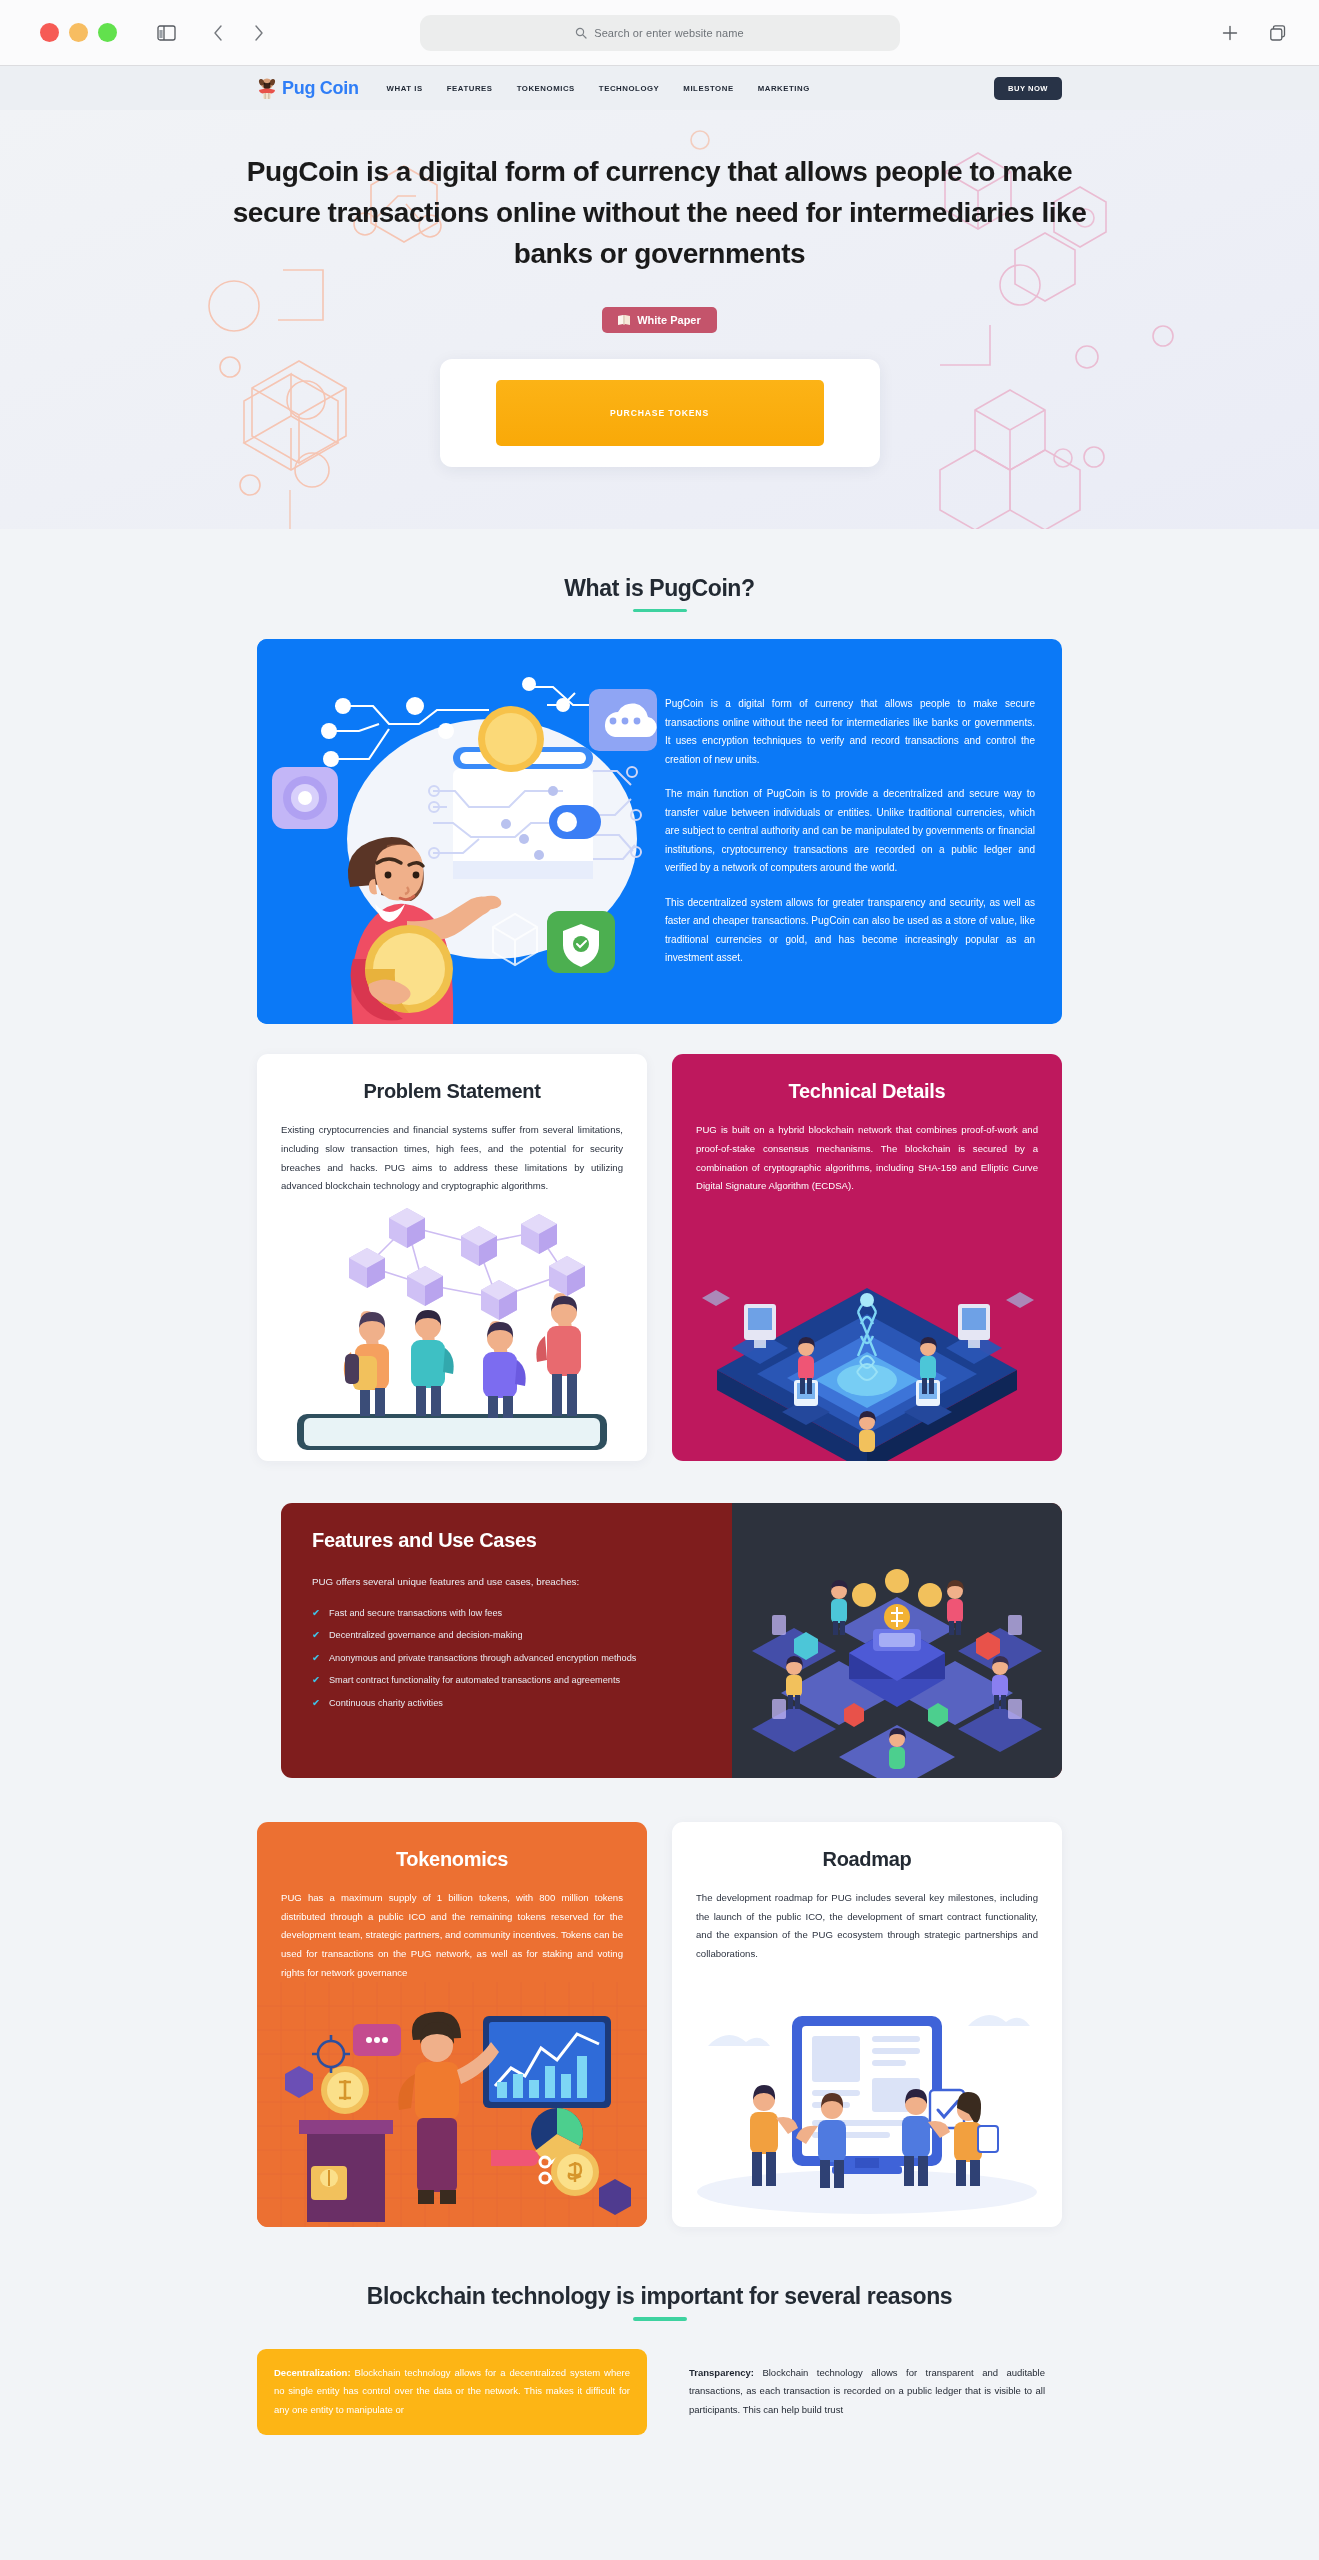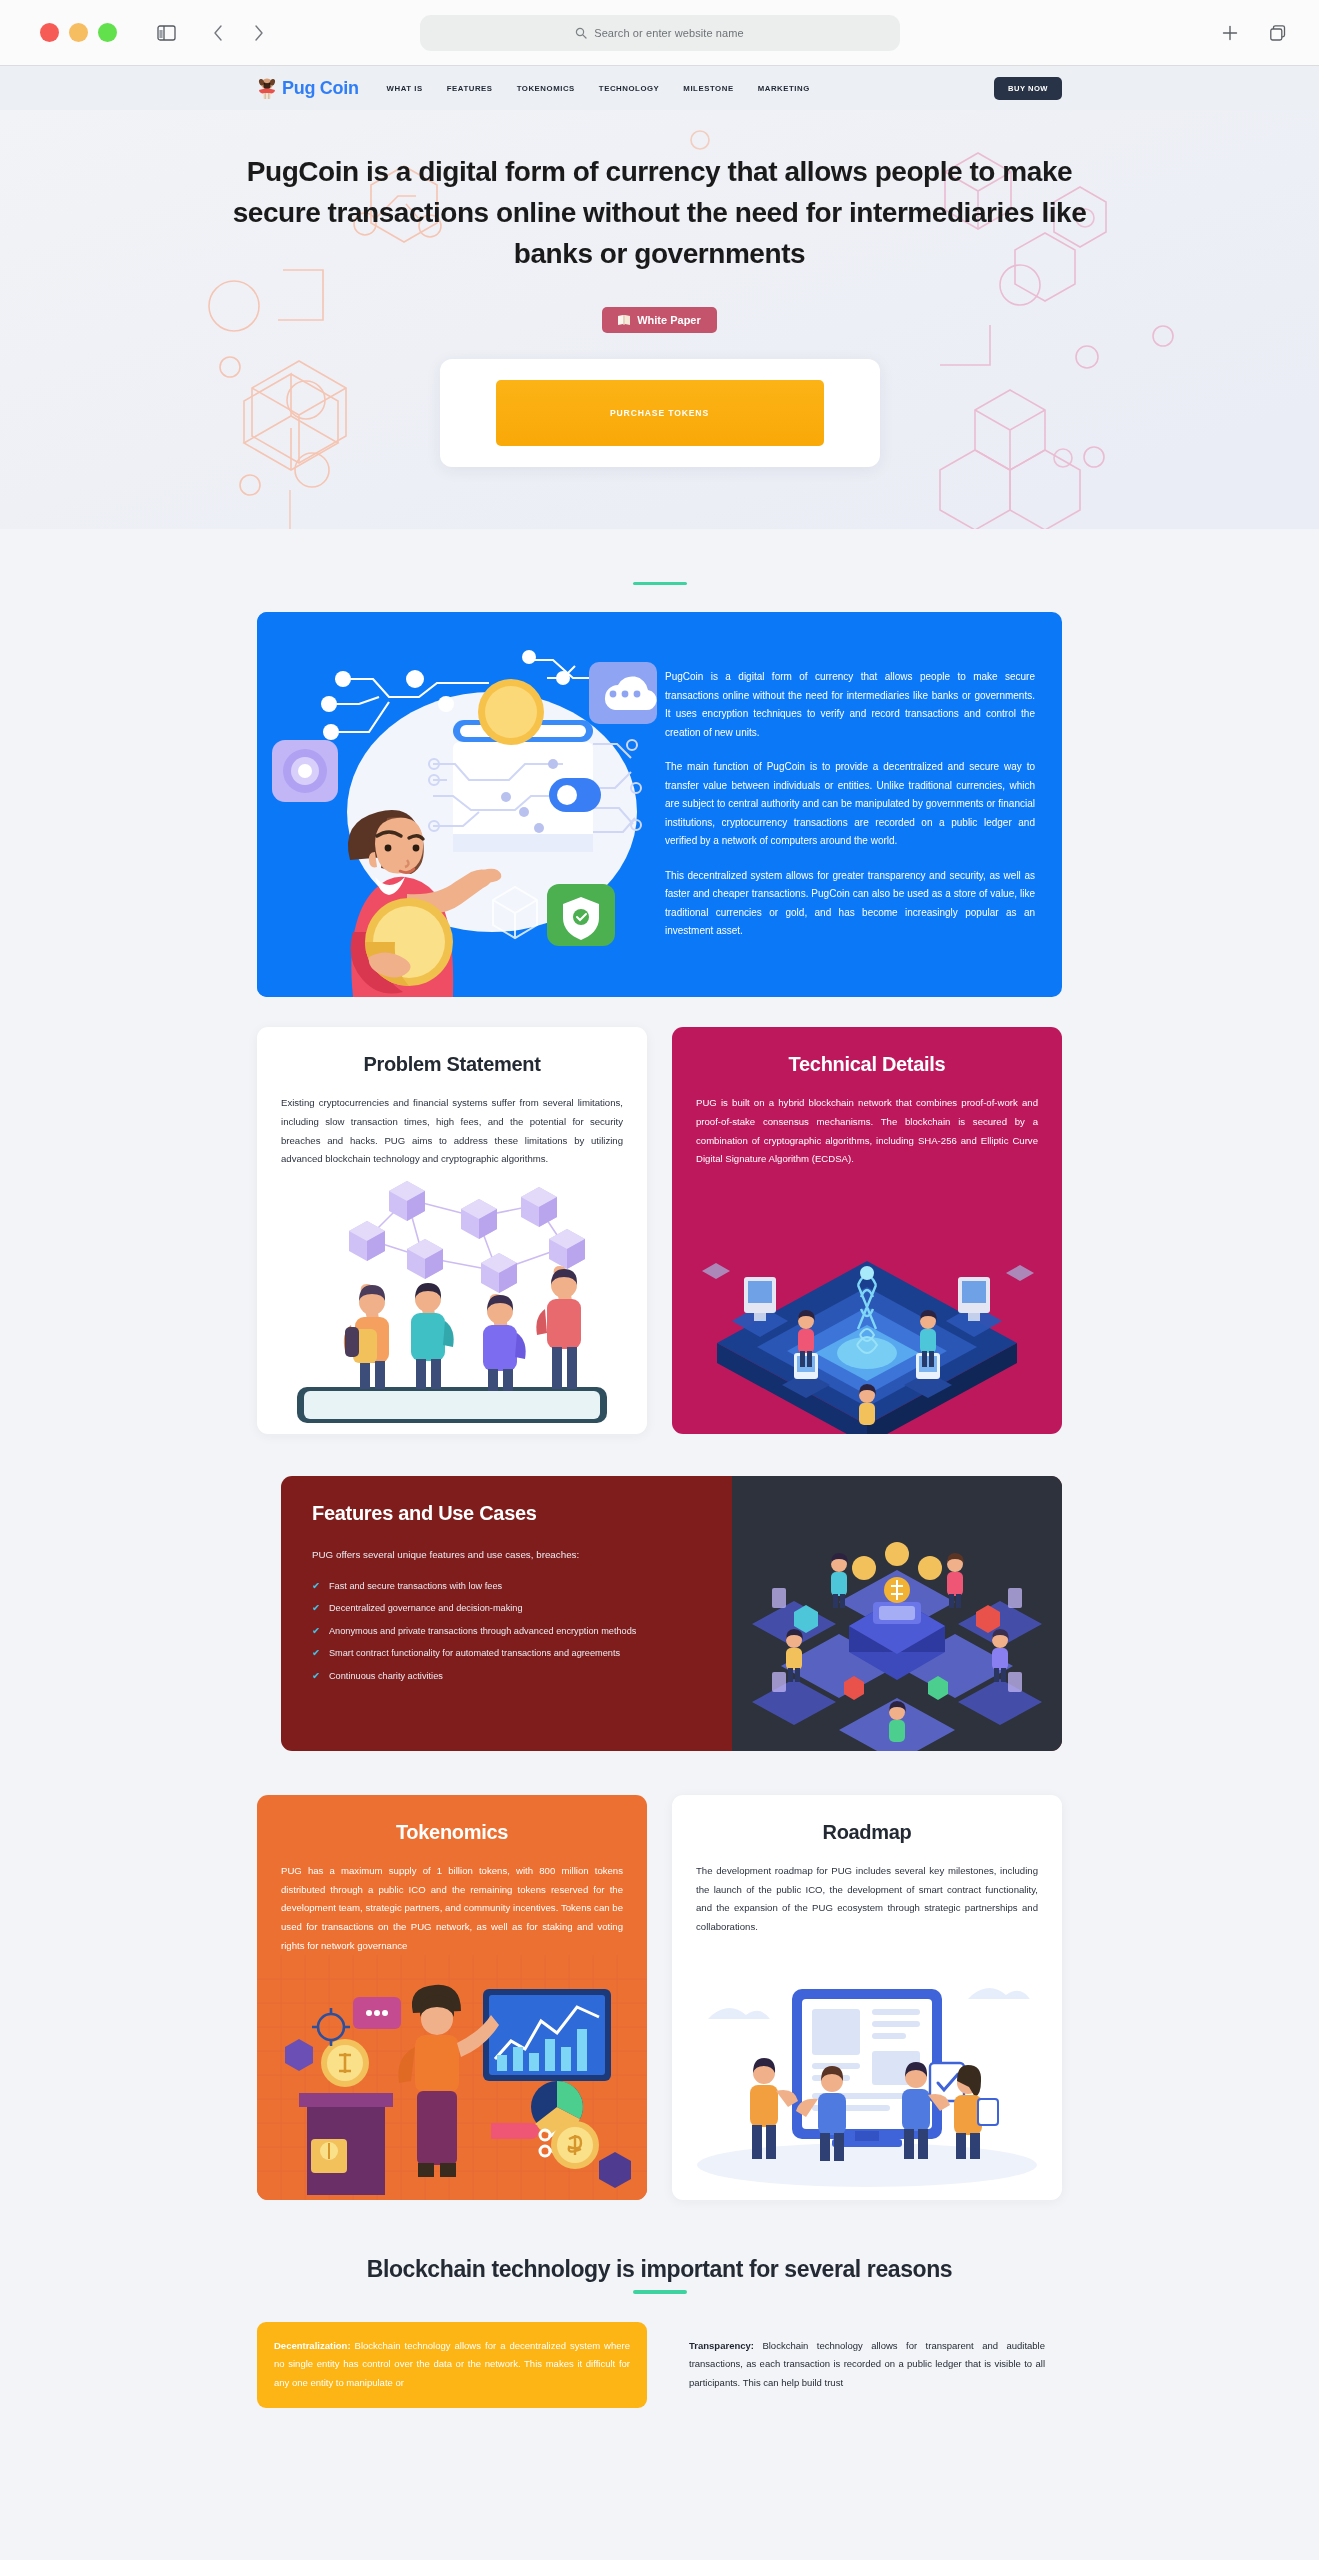--- a/index.html
+++ b/index.html
@@ -364,20 +364,21 @@
       <span>White Paper</span>
     </button>
   </div>
 
   <div class="purchase-card">
     <button class="purchase-btn">PURCHASE TOKENS</button>
   </div>
 </section>
 
 <section class="what-is container">
+  <h2 class="section-title">What is PugCoin?</h2>
   <div class="title-underline"></div>
 
   <div class="blue-card">
     <div class="blue-illus">
       <svg width="400" height="385" viewBox="0 0 400 385">
         <rect width="400" height="385" fill="#0b79f7"></rect>
         <ellipse cx="235" cy="200" rx="145" ry="120" fill="#f2f5fb"></ellipse>
         <g stroke="#ffffff" stroke-width="2.2" fill="none">
           <path d="M78 67 h38 l16 18 h30 l18 -14 h52"></path>
           <path d="M72 92 h30 l20 -7"></path>
@@ -552,21 +553,21 @@
           </g>
           <rect x="96" y="160" width="24" height="34" rx="6" fill="#f2c15c"></rect>
           <rect x="88" y="158" width="14" height="30" rx="5" fill="#4a3c5a"></rect>
         </svg>
       </div>
     </div>
 
     <div class="card pink">
       <h3 class="card-title">Technical Details</h3>
       <div class="card-body">
-          <p>PUG is built on a hybrid blockchain network that combines proof-of-work and proof-of-stake consensus mechanisms. The blockchain is secured by a combination of cryptographic algorithms, including SHA-256 and Elliptic Curve Digital Signature Algorithm (ECDSA).</p>
+          <p>PUG is built on a hybrid blockchain network that combines proof-of-work and proof-of-stake consensus mechanisms. The blockchain is secured by a combination of cryptographic algorithms, including SHA-159 and Elliptic Curve Digital Signature Algorithm (ECDSA).</p>
         </div>
       <div class="card-illus">
         <svg width="100%" height="265" viewBox="0 0 390 265" preserveAspectRatio="xMidYMax meet">
           <path d="M195 92 l150 82 l-150 82 l-150 -82Z" fill="#1b3f8f"></path>
           <path d="M45 174 v20 l150 82 v-20Z" fill="#132f6d"></path>
           <path d="M345 174 v20 l-150 82 v-20Z" fill="#0f2657"></path>
           <path d="M195 118 l110 60 l-110 60 l-110 -60Z" fill="#2a56b5"></path>
           <path d="M195 138 l80 44 l-80 44 l-80 -44Z" fill="#3d74d8"></path>
           <path d="M195 156 l52 28 l-52 28 l-52 -28Z" fill="#58a8f0"></path>
           <ellipse cx="195" cy="184" rx="30" ry="16" fill="#7fd6f5" opacity=".8"></ellipse>

